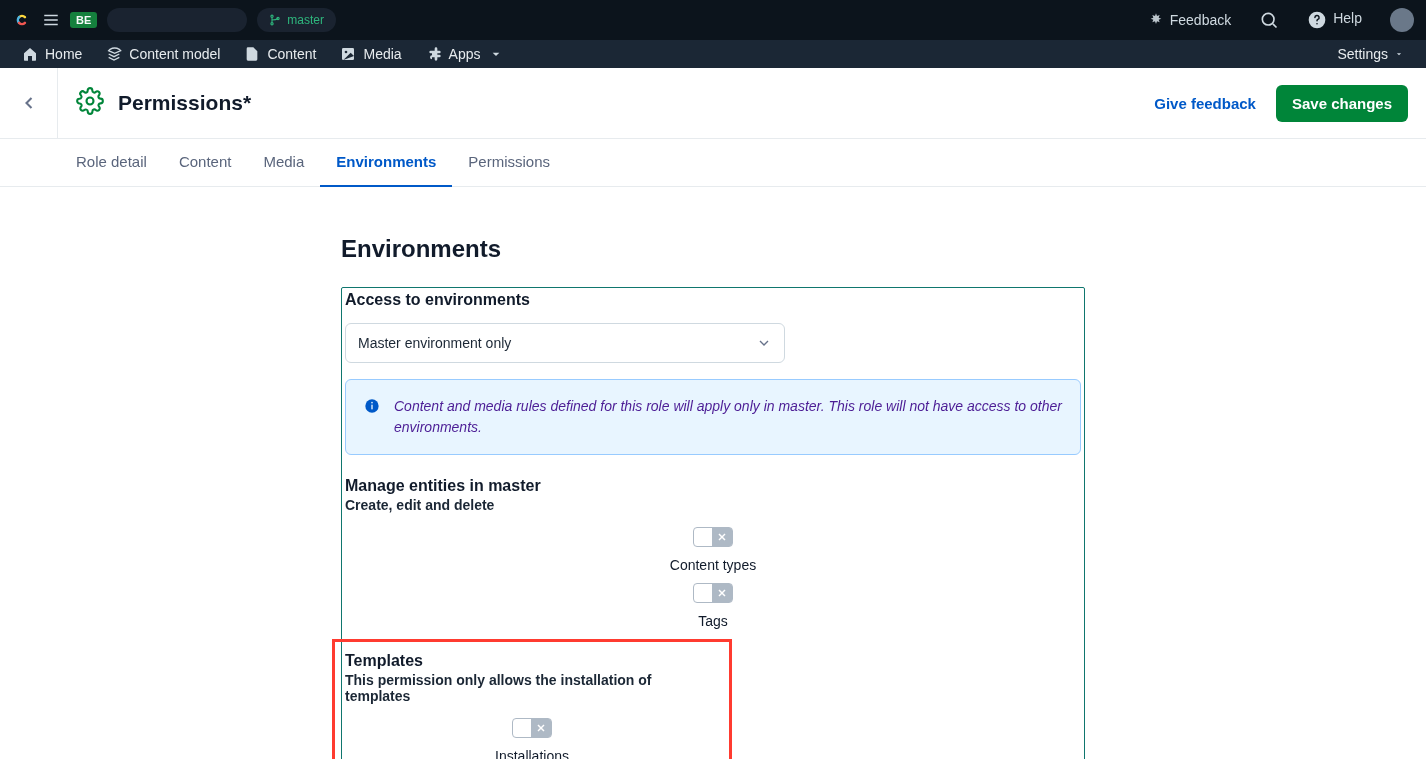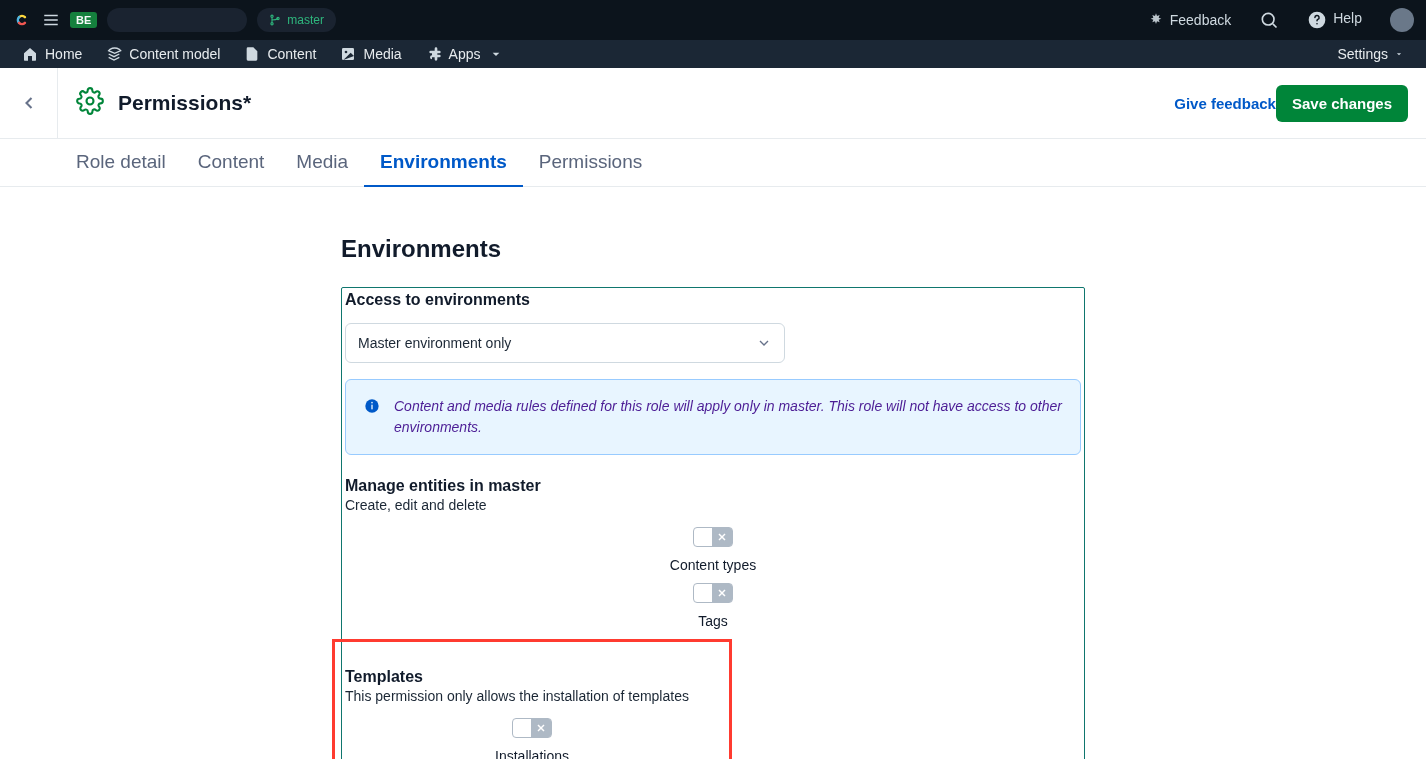--- a/index.html
+++ b/index.html
@@ -26,40 +26,40 @@
 .nav-item svg { width:16px; height:16px; fill:#cfd9e0; }
 .nav-spacer { flex:1; }
 .nav-settings { color:#e7ebee; font-size:14px; font-weight:500; display:flex; align-items:center; gap:6px; padding:6px 10px; cursor:pointer; }
 
 
 .page-head { display:flex; align-items:center; border-bottom:1px solid #e7ebee; }
 .back-btn { width:58px; height:70px; display:flex; align-items:center; justify-content:center; border-right:1px solid #e7ebee; cursor:pointer; color:#67728a; }
 .page-head-main { flex:1; display:flex; align-items:center; padding: 0 18px; gap:14px; }
 .role-gear { color:#008539; }
 .page-title { font-size: 21px; font-weight:700; }
-.head-right { display:flex; align-items:center; padding-right:18px; }
+.head-right { display:flex; align-items:center; gap:20px; padding-right:18px; }
 .feedback-blue { color:#0059c8; font-weight:600; font-size:15px; cursor:pointer; }
 .save-btn { background:#008539; color:#fff; font-weight:600; font-size:15px; padding:10px 16px; border:none; border-radius:6px; cursor:pointer; }
 
 
 .tabs { display:flex; gap: 0; padding: 0 60px; border-bottom:1px solid #e7ebee; height:48px; align-items:center; }
-.tab { color:#5a657c; font-size:19px; font-weight:500; padding: 0 16px; height:48px; display:flex; align-items:center; cursor:pointer; border-bottom: 2px solid transparent; }
+.tab { color:#5a657c; font-size:15px; font-weight:500; padding: 0 16px; height:48px; display:flex; align-items:center; cursor:pointer; border-bottom: 2px solid transparent; }
 .tab.active { color:#0059c8; border-bottom-color:#0059c8; font-weight:600; }
 
 
 .content { max-width: 768px; margin: 48px auto 40px; padding: 0 12px; }
 .section-h1 { font-size: 24px; font-weight:700; margin-bottom: 24px; }
 .card { border:1px solid #0f766e; border-radius:2px; padding: 3px; }
 .card .subhead { font-size:16px; font-weight:700; margin-bottom: 14px; }
 .select { border:1px solid #cfd9e0; border-radius:6px; height:40px; width: 440px; display:flex; align-items:center; justify-content:space-between; padding:0 12px; font-size:14px; color:#1b2735; cursor:pointer; }
 .select svg { color:#67728a; }
 .info-note { background:#e8f5ff; border:1px solid #98cbff; border-radius:6px; padding:16px 18px; display:flex; gap:14px; margin-top:16px; font-size:14px; line-height:1.5; color:#4c1d95;font-style:italic; }
 .info-note .info-ic { color:#0059c8; flex-shrink:0; margin-top:2px; }
 .subsection-h { font-size:16px; font-weight:700; margin-top:22px; }
-.subsection-desc { font-size:14px; color:#1b2735; margin-top:2px; margin-bottom:14px; }
+.subsection-desc { font-size:14px; color:#1b2735; margin-top:2px; margin-bottom:14px;font-weight:bold; }
 .toggle-row { display:flex; align-items:center; gap:10px; margin-bottom:10px;flex-direction:column; }
 .toggle { width:40px; height:20px; border:1px solid #aeb9c5; border-radius:4px; position:relative; background:#fff; cursor:pointer; display:flex; }
 .toggle .knob { width:20px; height:100%; background:#aeb9c5; margin-left:auto; display:flex; align-items:center; justify-content:center; border-radius: 0 2px 2px 0; }
 .toggle .knob svg { width:12px; height:12px; color:#fff; }
 .toggle-label { font-size:14px; }
 .highlight-box { border: 3px solid #ff3b30; padding: 10px 10px 8px; margin-left:-13px; margin-right:-13px; width: 400px; }
 </style>
 </head>
 <body>
 
@@ -230,21 +230,21 @@
             <svg viewBox="0 0 24 24" fill="none" stroke="currentColor" stroke-width="3">
               <line x1="6" y1="6" x2="18" y2="18"></line>
               <line x1="6" y1="18" x2="18" y2="6"></line>
             </svg>
           </div>
       </div>
       <span class="toggle-label">Tags</span>
     </div>
 
     <div class="highlight-box">
-      <div class="subsection-h" style="margin-top:16px">Templates</div>
+      <div class="subsection-h" style="margin-top:0">Templates</div>
       <div class="subsection-desc">This permission only allows the installation of templates</div>
       <div class="toggle-row" style="margin-bottom:2px">
         <div class="toggle">
           <div class="knob">
               <svg viewBox="0 0 24 24" fill="none" stroke="currentColor" stroke-width="3">
                 <line x1="6" y1="6" x2="18" y2="18"></line>
                 <line x1="6" y1="18" x2="18" y2="6"></line>
               </svg>
             </div>
         </div>

